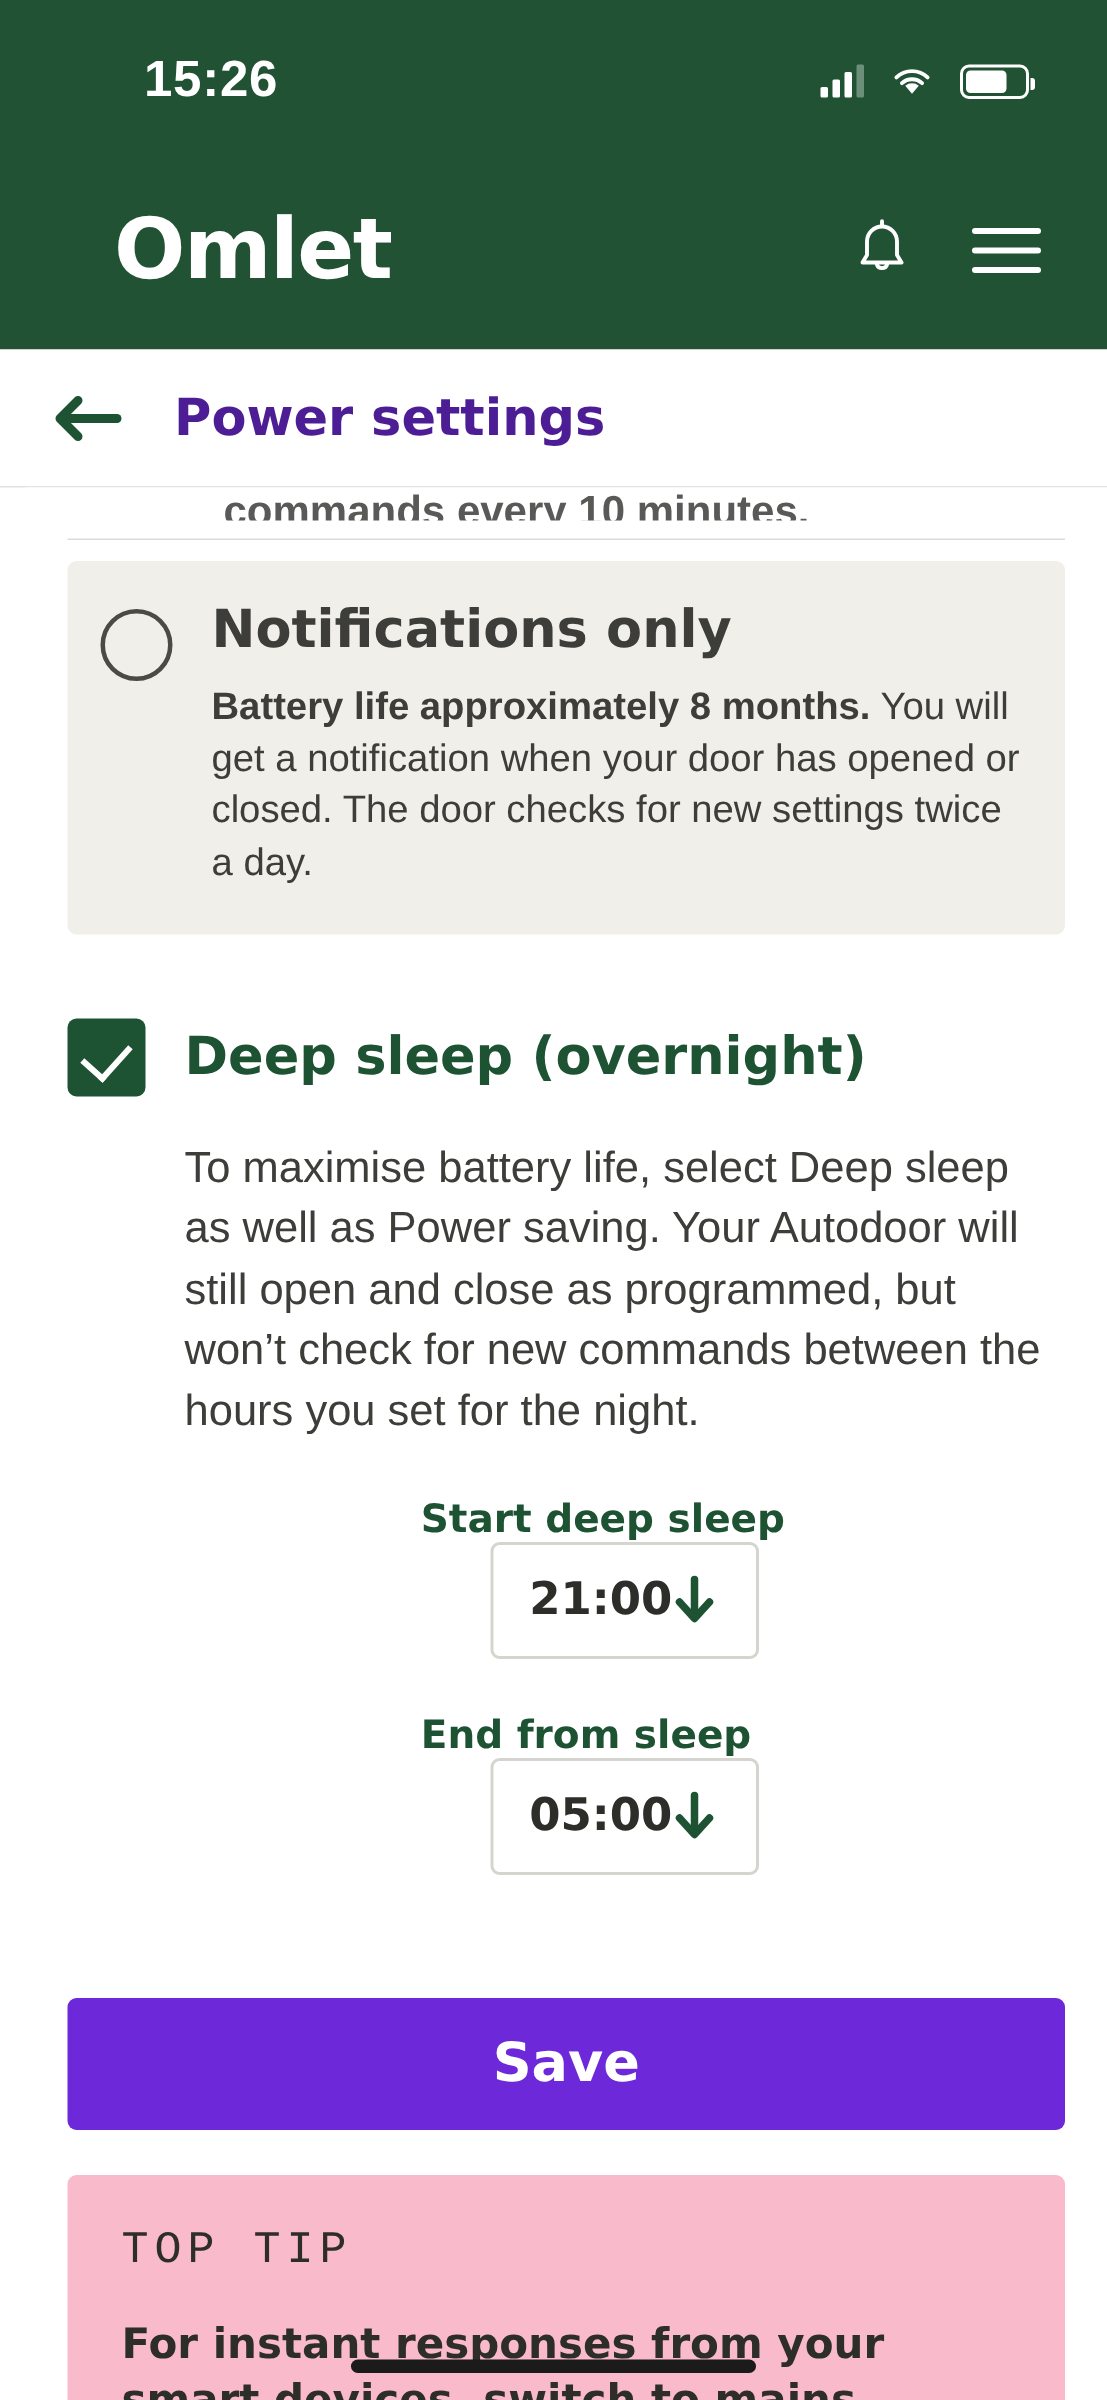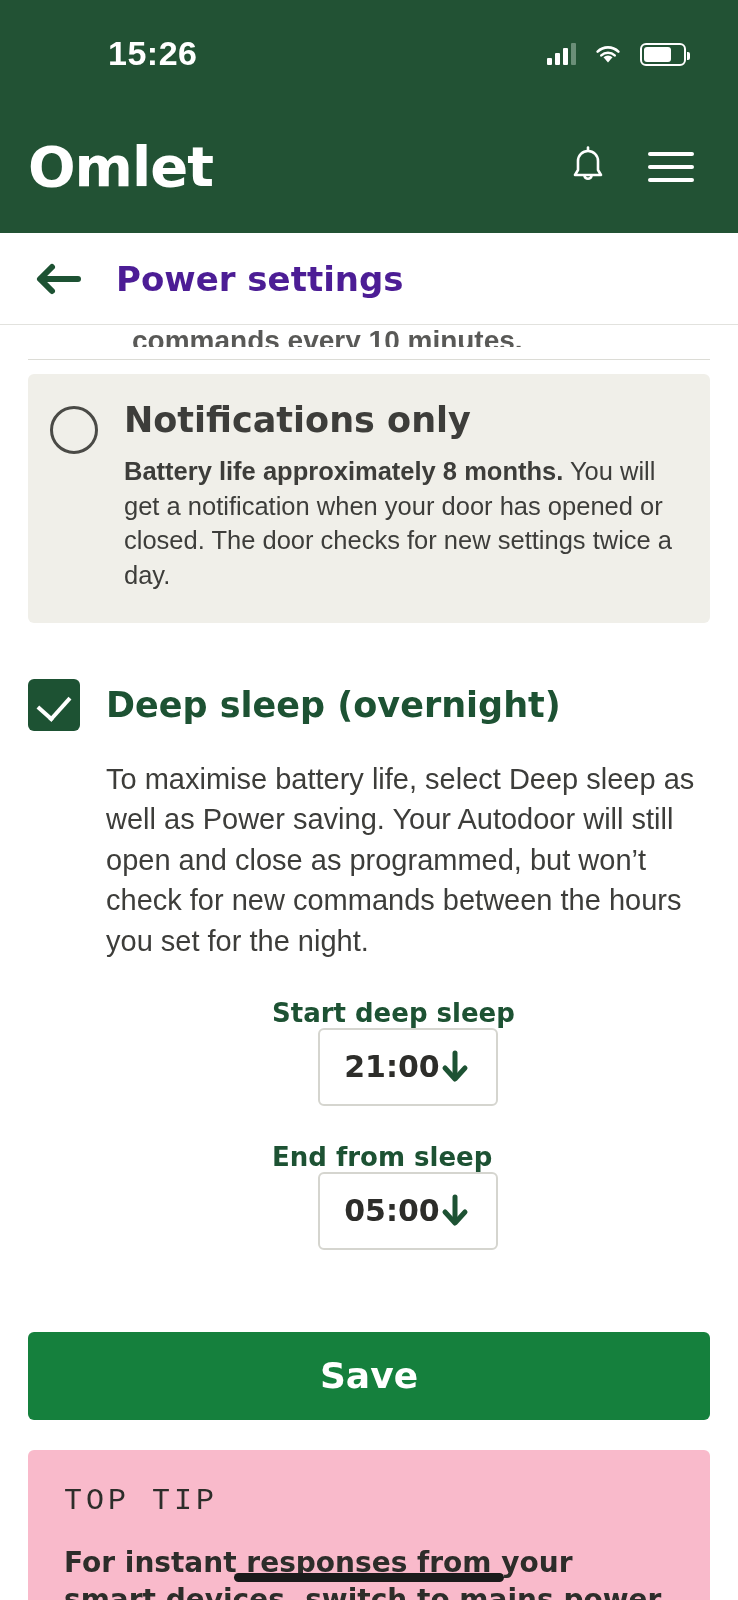--- a/index.html
+++ b/index.html
@@ -19,21 +19,21 @@
     flex-direction: column;
   }
 
   
   .statusbar {
     background: #225234;
     height: 100px;
     display: flex;
     align-items: center;
     justify-content: space-between;
-    padding: 0 52px 0 12px;
+    padding: 0 52px 0 0;
     flex: 0 0 auto;
     position: relative;
   }
   .clock {
     color: #ffffff;
     font-size: 34px;
     font-weight: bold;
     letter-spacing: 0.5px;
     margin-left: 96px;
     margin-top: 6px;
@@ -61,21 +61,21 @@
   }
   .battery .fill { background: #ffffff; height: 100%; width: 70%; border-radius: 3px; }
 
   
   .appbar {
     background: #225234;
     height: 133px;
     display: flex;
     align-items: center;
     justify-content: space-between;
-    padding: 0 44px 0 28px;
+    padding: 0 44px 0 76px;
     flex: 0 0 auto;
   }
   .logo {
     color: #ffffff;
     font-size: 56px;
     font-weight: bold;
     letter-spacing: -1px;
     font-family: "DejaVu Sans", sans-serif;
   }
   .appbar-icons { display: flex; align-items: center; gap: 42px; }
@@ -101,20 +101,21 @@
     font-weight: bold;
     font-family: "DejaVu Sans", sans-serif;
   }
 
   
   .content {
     flex: 1 1 auto;
     position: relative;
     overflow: hidden;
     background: #ffffff;
+    margin-left: 17px;
   }
   .clipped-top {
     padding: 0 28px;
   }
   .cut-text {
     color: #3d3d3a;
     font-size: 28px;
     font-weight: bold;
     height: 22px;
     overflow: hidden;
@@ -222,21 +223,21 @@
     font-weight: bold;
     color: #2d2d2a;
     font-family: "DejaVu Sans", sans-serif;
   }
   .arrow-down { width: 30px; height: 34px; position: relative; }
 
   .save-button {
     display: block;
     margin: 82px 28px 0 28px;
     height: 88px;
-    background: #15803d;
+    background: #6d28d9;
     border: none;
     border-radius: 6px;
     color: #ffffff;
     font-size: 36px;
     font-weight: bold;
     width: calc(100% - 56px);
     font-family: "DejaVu Sans", sans-serif;
     cursor: pointer;
   }
 

